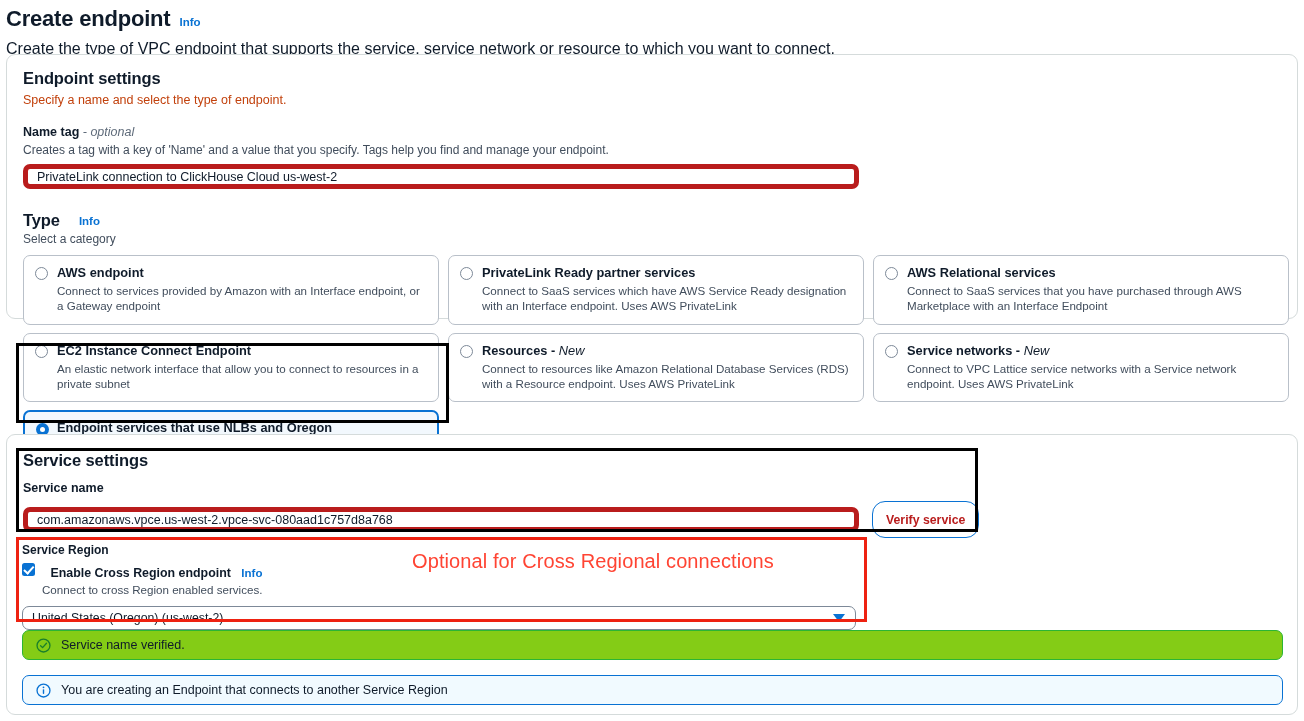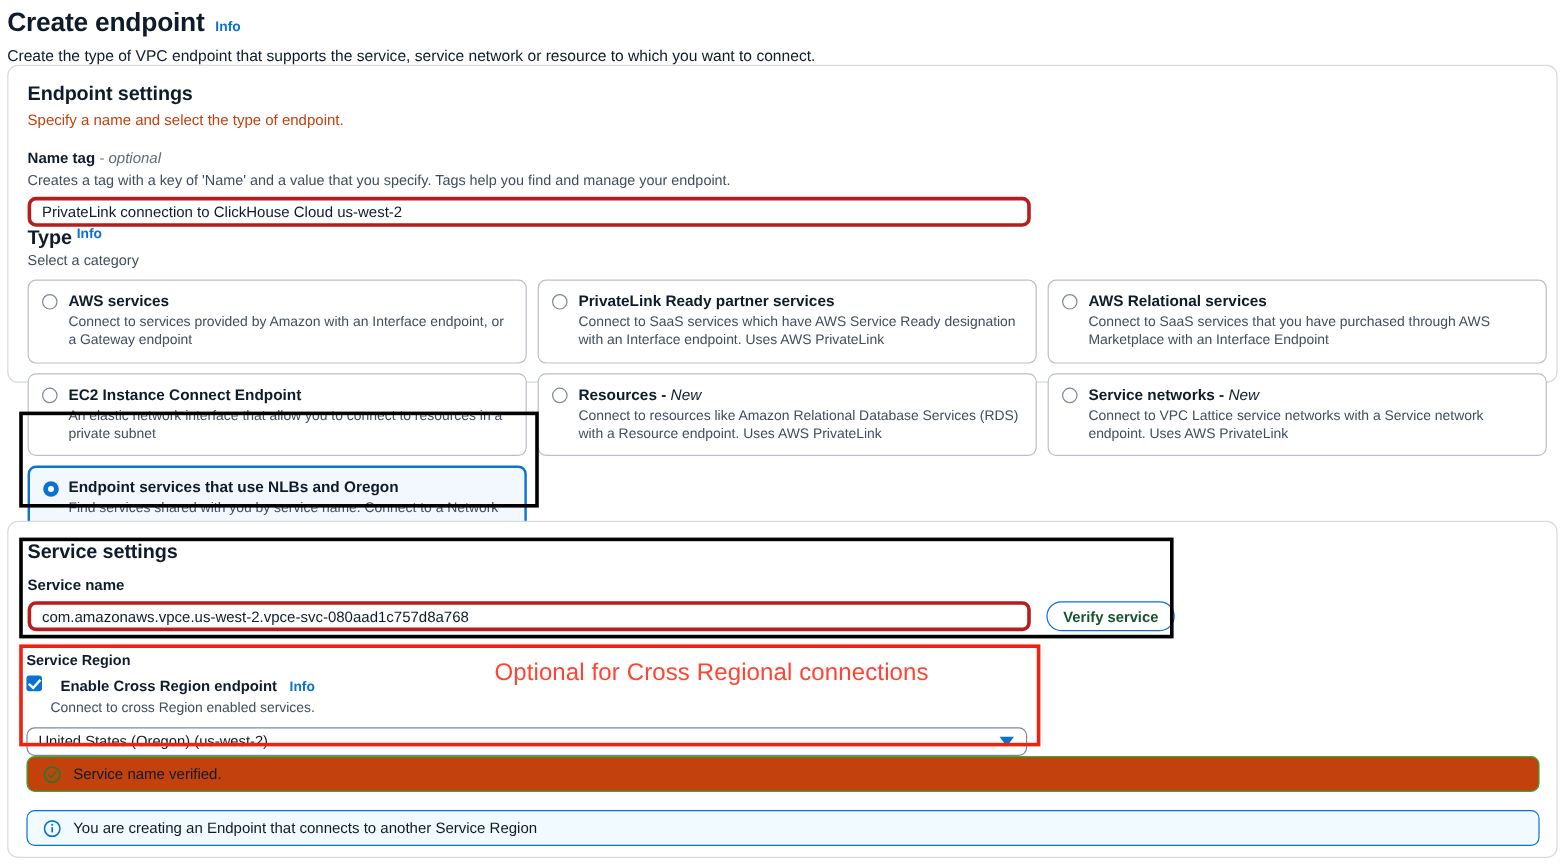--- a/index.html
+++ b/index.html
@@ -16,21 +16,21 @@
   
   .page-head { padding: 6px 0 0 6px; }
   .page-title-row { display: flex; align-items: baseline; gap: 9px; }
   h1.page-title {
     font-size: 22px; font-weight: 700; margin: 0; letter-spacing: -0.2px;
     color: #0f1b2a; line-height: 1.2;
   }
   .info-link {
     color: #0972d3; font-size: 11.5px; font-weight: 700; text-decoration: none; cursor: pointer;
   }
-  .page-desc { font-size: 13px; color: #0f1b2a; margin: 6px 0 0 0; line-height: 1.35; }
+  .page-desc { font-size: 16px; color: #0f1b2a; margin: 6px 0 0 0; line-height: 1.35; }
 
   
   .panel {
     position: absolute; left: 6px; right: 6px;
     background: #ffffff;
     border: 1px solid #d5dbdb;
     border-radius: 9px;
   }
   #panel-endpoint-settings { top: 54px; height: 265px; }
   #panel-service-settings  { top: 434px; height: 281px; border-bottom-left-radius: 9px; border-bottom-right-radius: 9px; }
@@ -43,28 +43,28 @@
 
   .field-label {
     font-size: 12.5px; font-weight: 700; color: #0f1b2a; margin-top: 16px;
   }
   .field-label .optional { font-weight: 400; font-style: italic; color: #5f6b7a; }
   .field-hint { font-size: 12px; color: #414d5c; margin-top: 3px; line-height: 1.35; }
 
   input.text-input {
     display: block; margin-top: 6px;
     height: 25px; width: 836px;
-    border: 3px solid #b91c1c; border-radius: 7px;
+    border: 5px solid #b91c1c; border-radius: 7px;
     background: #ffffff; color: #0f1b2a;
     font-family: "Liberation Sans", sans-serif; font-size: 12.5px;
     padding: 0 9px; outline: none;
   }
 
   
-  .type-head { display: flex; align-items: flex-start; gap: 4px; }
+  .type-head { display: flex; align-items: center; gap: 19px; margin-top: 22px; }
   .type-head h3 { font-size: 16.5px; font-weight: 700; margin: 0; letter-spacing: -0.1px; }
   .type-sub { font-size: 12px; color: #414d5c; margin-top: 2px; }
 
   
   .card-grid {
     margin-top: 9px;
     display: grid;
     grid-template-columns: 416px 416px 416px;
     column-gap: 9px;
     row-gap: 8px;
@@ -106,23 +106,23 @@
 
   .annot-note {
     position: absolute; left: 412px; top: 550px;
     font-size: 20px; font-weight: 400; color: #ff4433;
     letter-spacing: 0.1px; white-space: nowrap; pointer-events: none;
   }
 
   
   .svc-row { display: flex; align-items: center; gap: 13px; margin-top: 6px; }
   .btn-verify {
-    height: 25px; padding: 0 13px;
+    height: 37px; padding: 0 13px;
     border: 1.6px solid #0972d3; border-radius: 13px;
-    background: #ffffff; color: #14532d;
+    background: #ffffff; color: #b91c1c;
     font-family: "Liberation Sans", sans-serif; font-size: 12.3px; font-weight: 700;
     cursor: pointer; white-space: nowrap;
   }
 
   .region-block { position: absolute; left: 22px; top: 543px; width: 840px; }
   .region-label { font-size: 12px; font-weight: 700; color: #0f1b2a; }
   .chk-row { display: flex; align-items: flex-start; gap: 7px; margin-top: 5px; }
   .checkbox {
     width: 13px; height: 13px; border-radius: 2.5px; background: #0972d3;
     position: relative; flex: 0 0 auto; margin-top: 1px; cursor: pointer;
@@ -148,21 +148,21 @@
     width: 0; height: 0; border-left: 6px solid transparent; border-right: 6px solid transparent;
     border-top: 8px solid #0972d3;
   }
 
   
   .alert {
     position: absolute; left: 22px; width: 1261px; height: 30px;
     border-radius: 7px; display: flex; align-items: center; gap: 10px;
     padding: 0 13px; font-size: 12.5px;
   }
-  #alert-success { top: 630px; background: #c2410c; border: 1px solid #2bb534; color: #0f1b2a; }
+  #alert-success { top: 630px; background: #84cc16; border: 1px solid #2bb534; color: #0f1b2a; }
   #alert-info    { top: 675px; background: #f1faff; border: 1px solid #0972d3; color: #0f1b2a; }
 
   .ic { width: 15px; height: 15px; flex: 0 0 auto; }
 </style>
 </head>
 <body>
 
 <div class="page">
 
   <div class="page-head">
@@ -187,21 +187,21 @@
 
       <div class="type-head">
         <h3>Type</h3>
         <a class="info-link" href="#">Info</a>
       </div>
       <div class="type-sub">Select a category</div>
 
       <div class="card-grid" id="type-card-grid">
           <div class="radio-card">
             <span class="radio-dot"></span>
-            <div class="card-title"><span>AWS services</span></div>
+            <div class="card-title"><span>AWS endpoint</span></div>
             <div class="card-desc">Connect to services provided by Amazon with an Interface endpoint, or a Gateway endpoint</div>
           </div>
           <div class="radio-card">
             <span class="radio-dot"></span>
             <div class="card-title"><span>PrivateLink Ready partner services</span></div>
             <div class="card-desc">Connect to SaaS services which have AWS Service Ready designation with an Interface endpoint. Uses AWS PrivateLink</div>
           </div>
           <div class="radio-card">
             <span class="radio-dot"></span>
             <div class="card-title"><span>AWS Relational services</span></div>

